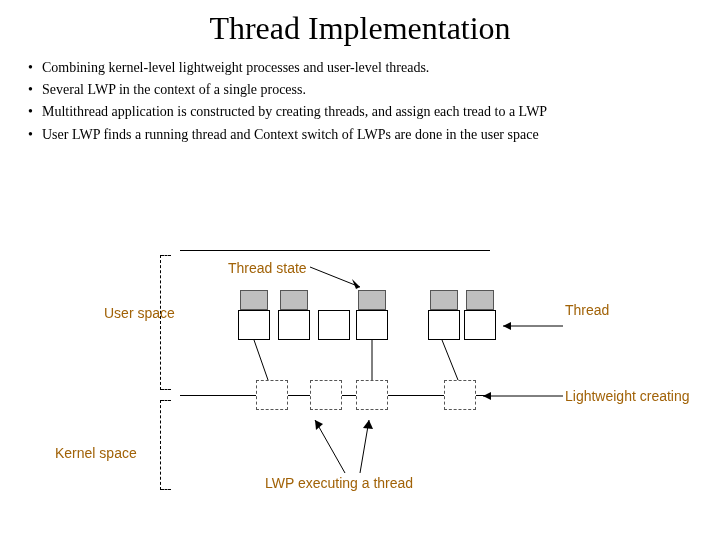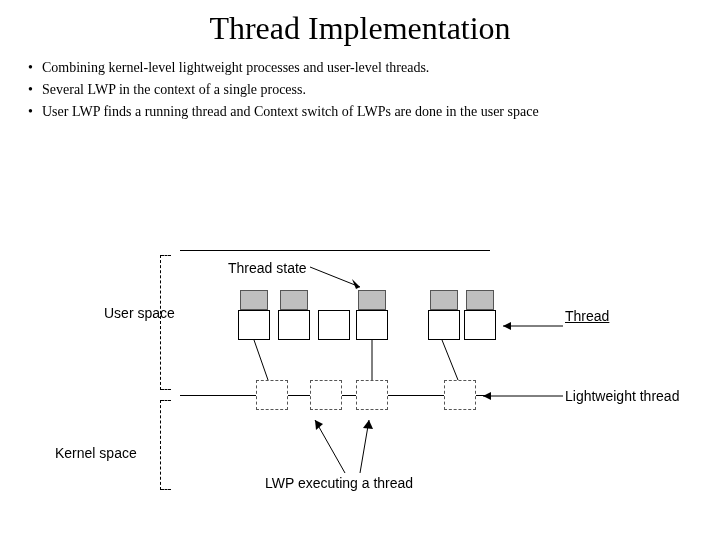--- a/index.html
+++ b/index.html
@@ -45,21 +45,21 @@
     position: absolute;
     left: 0;
     top: 250px;
     width: 720px;
     height: 280px;
     font-family: Arial, Helvetica, sans-serif;
     font-size: 14px;
   }
   .dlabel {
     position: absolute;
-    color: #000000;
+    color: #a16207;
   }
   
   .brace {
     position: absolute;
     border-left: 1px dashed #000;
   }
   .brace::before, .brace::after {
     content: "";
     position: absolute;
     width: 10px;
@@ -103,20 +103,21 @@
 </head>
 <body>
 
 <div class="slide">
 
   <div class="title">Thread Implementation</div>
 
   <ul class="bullets">
     <li>Combining kernel-level lightweight processes and user-level threads.</li>
     <li>Several LWP in the context of a single process.</li>
+    <li>Multithread application is constructed by creating threads, and assign each tread to a LWP</li>
     <li>User LWP finds a running thread and Context switch of LWPs are done in the user space</li>
   </ul>
 
   <div class="diagram">
 
     <div class="hline" style="left:180px; top:0px; width:310px;"></div>
 
     <div class="hline" style="left:180px; top:145px; width:310px;"></div>
 
     <div class="brace" style="left:160px; top:5px; height:135px;"></div>
@@ -137,42 +138,42 @@
     <div class="box state-box" style="left:430px; top:40px;"></div>
     <div class="box state-box" style="left:466px; top:40px;"></div>
 
     <div class="box thread-box" style="left:238px; top:60px;"></div>
     <div class="box thread-box" style="left:278px; top:60px;"></div>
     <div class="box thread-box" style="left:318px; top:60px;"></div>
     <div class="box thread-box" style="left:356px; top:60px;"></div>
     <div class="box thread-box" style="left:428px; top:60px;"></div>
     <div class="box thread-box" style="left:464px; top:60px;"></div>
 
-    <div class="dlabel" style="left:565px; top:58px;text-decoration:underline;">Thread</div>
+    <div class="dlabel" style="left:565px; top:52px;">Thread</div>
     <svg class="arrow" style="left:498px; top:70px;" width="70" height="16">
       <line x1="65" y1="6" x2="5" y2="6" stroke="#000" stroke-width="1"></line>
       <polygon points="5,6 13,2 13,10" fill="#000"></polygon>
     </svg>
 
     <div class="box lwp-box" style="left:256px; top:130px;"></div>
     <div class="box lwp-box" style="left:310px; top:130px;"></div>
     <div class="box lwp-box" style="left:356px; top:130px;"></div>
     <div class="box lwp-box" style="left:444px; top:130px;"></div>
 
     <svg class="arrow" style="left:252px; top:90px;" width="20" height="42">
       <line x1="2" y1="0" x2="16" y2="40" stroke="#000" stroke-width="1"></line>
     </svg>
     <svg class="arrow" style="left:370px; top:90px;" width="6" height="42">
       <line x1="2" y1="0" x2="2" y2="40" stroke="#000" stroke-width="1"></line>
     </svg>
     <svg class="arrow" style="left:440px; top:90px;" width="22" height="42">
       <line x1="2" y1="0" x2="18" y2="40" stroke="#000" stroke-width="1"></line>
     </svg>
 
-    <div class="dlabel" style="left:565px; top:138px;">Lightweight thread</div>
+    <div class="dlabel" style="left:565px; top:138px;">Lightweight creating</div>
     <svg class="arrow" style="left:478px; top:140px;" width="90" height="16">
       <line x1="85" y1="6" x2="5" y2="6" stroke="#000" stroke-width="1"></line>
       <polygon points="5,6 13,2 13,10" fill="#000"></polygon>
     </svg>
 
     <div class="dlabel" style="left:265px; top:225px;">LWP executing a thread</div>
     <svg class="arrow" style="left:310px; top:165px;" width="40" height="60">
       <line x1="35" y1="58" x2="5" y2="5" stroke="#000" stroke-width="1"></line>
       <polygon points="5,5 6,15 13,9" fill="#000"></polygon>
     </svg>

